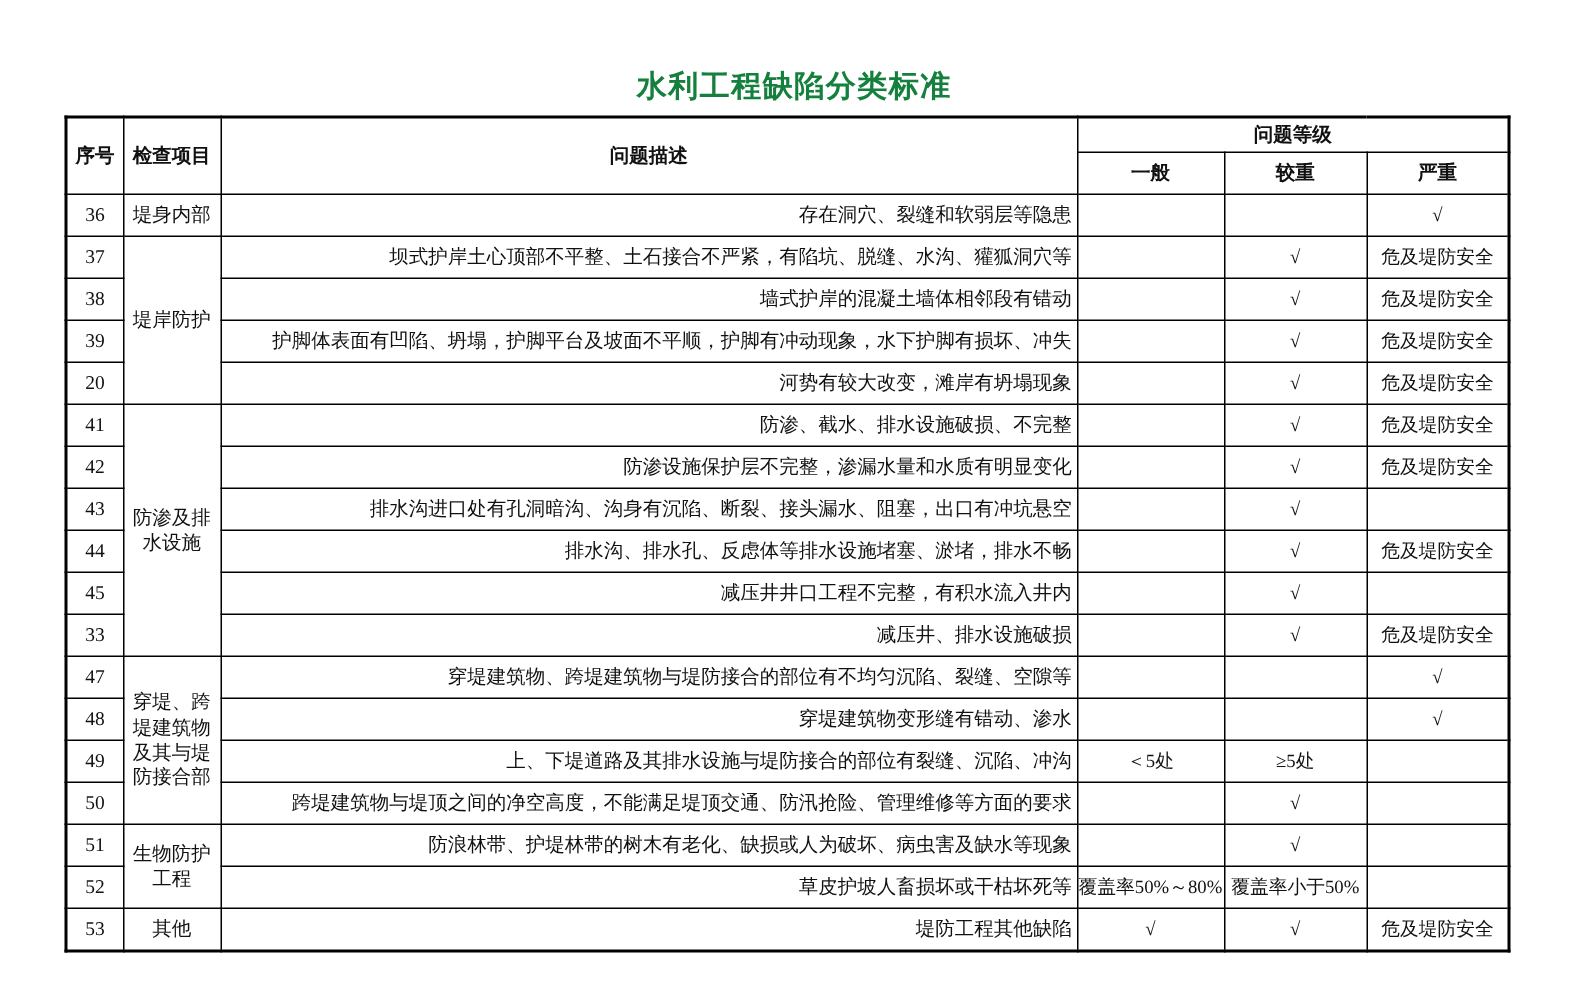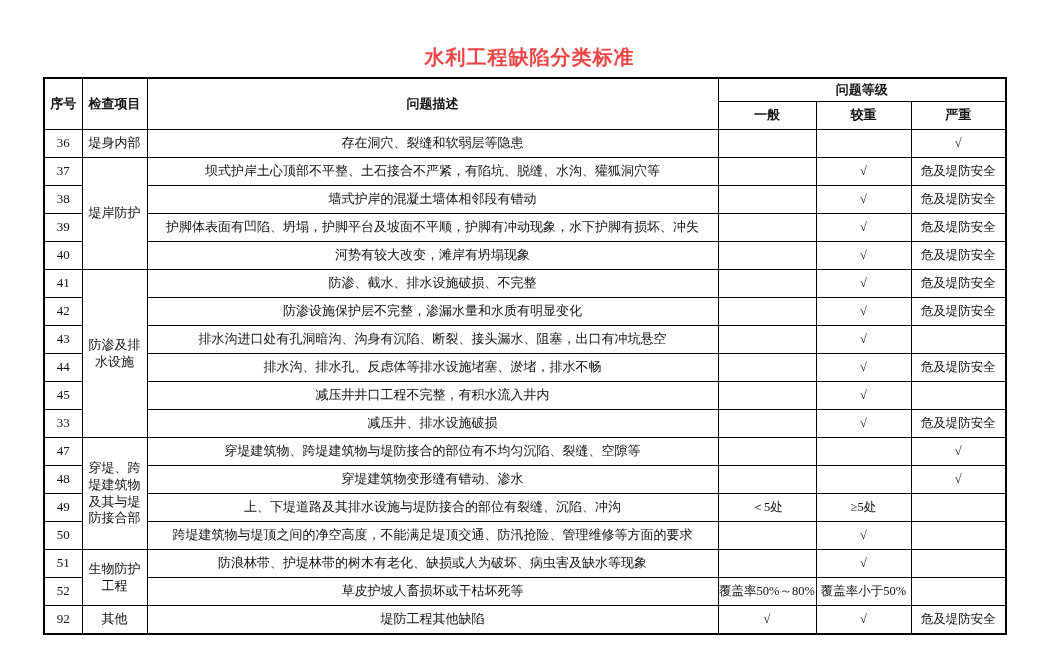--- a/index.html
+++ b/index.html
@@ -5,37 +5,37 @@
   html,body{margin:0;padding:0;}
   body{
     width:1059px;height:669px;background:#ffffff;position:relative;
     font-family:"Liberation Serif","DejaVu Serif",serif;color:#111;
     overflow:hidden;
   }
   .page{position:absolute;inset:0;background:#fff;}
   .title{
     position:absolute;top:44px;left:0;width:1059px;margin:0;
     text-align:center;font-family:"Liberation Sans","DejaVu Sans",sans-serif;
-    font-size:20px;font-weight:bold;letter-spacing:1px;color:#ef4444;
+    font-size:20px;font-weight:bold;letter-spacing:1px;color:#15803d;
   }
   table.defect-table{
     position:absolute;left:43px;top:77px;width:962px;
     border-collapse:collapse;table-layout:fixed;
     border:2px solid #000;
   }
   .defect-table th,.defect-table td{
     border:1px solid #000;
     font-size:13px;line-height:1.25;
     text-align:center;vertical-align:middle;
     padding:0;overflow:hidden;color:#111;
   }
   .defect-table thead tr.h1 th{height:22px;font-weight:bold;}
   .defect-table thead tr.h2 th{height:27px;font-weight:bold;}
   .defect-table tbody td{height:25px;}
-  .defect-table td.desc{text-align:center;padding:1px 3px;}
+  .defect-table td.desc{text-align:right;padding:1px 3px;}
   .defect-table td.group-cell{word-break:break-all;padding:0 1px;line-height:1.3;}
   .defect-table td.num{font-family:"Liberation Serif","DejaVu Serif",serif;margin-top:36px;}
   .defect-table td.grade{font-size:12.5px;}
   col.c-no{width:38px;}
   col.c-item{width:65px;}
   col.c-desc{width:571px;}
   col.c-gen{width:98px;}
   col.c-mod{width:95px;}
   col.c-sev{width:95px;}
 </style>
@@ -92,21 +92,21 @@
           <td class="grade">危及堤防安全</td>
         </tr>
         <tr>
           <td class="num">39</td>
           <td class="desc">护脚体表面有凹陷、坍塌，护脚平台及坡面不平顺，护脚有冲动现象，水下护脚有损坏、冲失</td>
           <td class="grade"></td>
           <td class="grade">√</td>
           <td class="grade">危及堤防安全</td>
         </tr>
         <tr>
-          <td class="num">40</td>
+          <td class="num">20</td>
           <td class="desc">河势有较大改变，滩岸有坍塌现象</td>
           <td class="grade"></td>
           <td class="grade">√</td>
           <td class="grade">危及堤防安全</td>
         </tr>
         <tr>
           <td class="num">41</td>
           <td class="group-cell" rowspan="6">防渗及排水设施</td>
           <td class="desc">防渗、截水、排水设施破损、不完整</td>
           <td class="grade"></td>
@@ -186,21 +186,21 @@
           <td class="grade"></td>
         </tr>
         <tr>
           <td class="num">52</td>
           <td class="desc">草皮护坡人畜损坏或干枯坏死等</td>
           <td class="grade">覆盖率50%～80%</td>
           <td class="grade">覆盖率小于50%</td>
           <td class="grade"></td>
         </tr>
         <tr>
-          <td class="num">92</td>
+          <td class="num">53</td>
           <td class="group-cell" rowspan="1">其他</td>
           <td class="desc">堤防工程其他缺陷</td>
           <td class="grade">√</td>
           <td class="grade">√</td>
           <td class="grade">危及堤防安全</td>
         </tr>
       </tbody>
   </table>
 </div>
 

